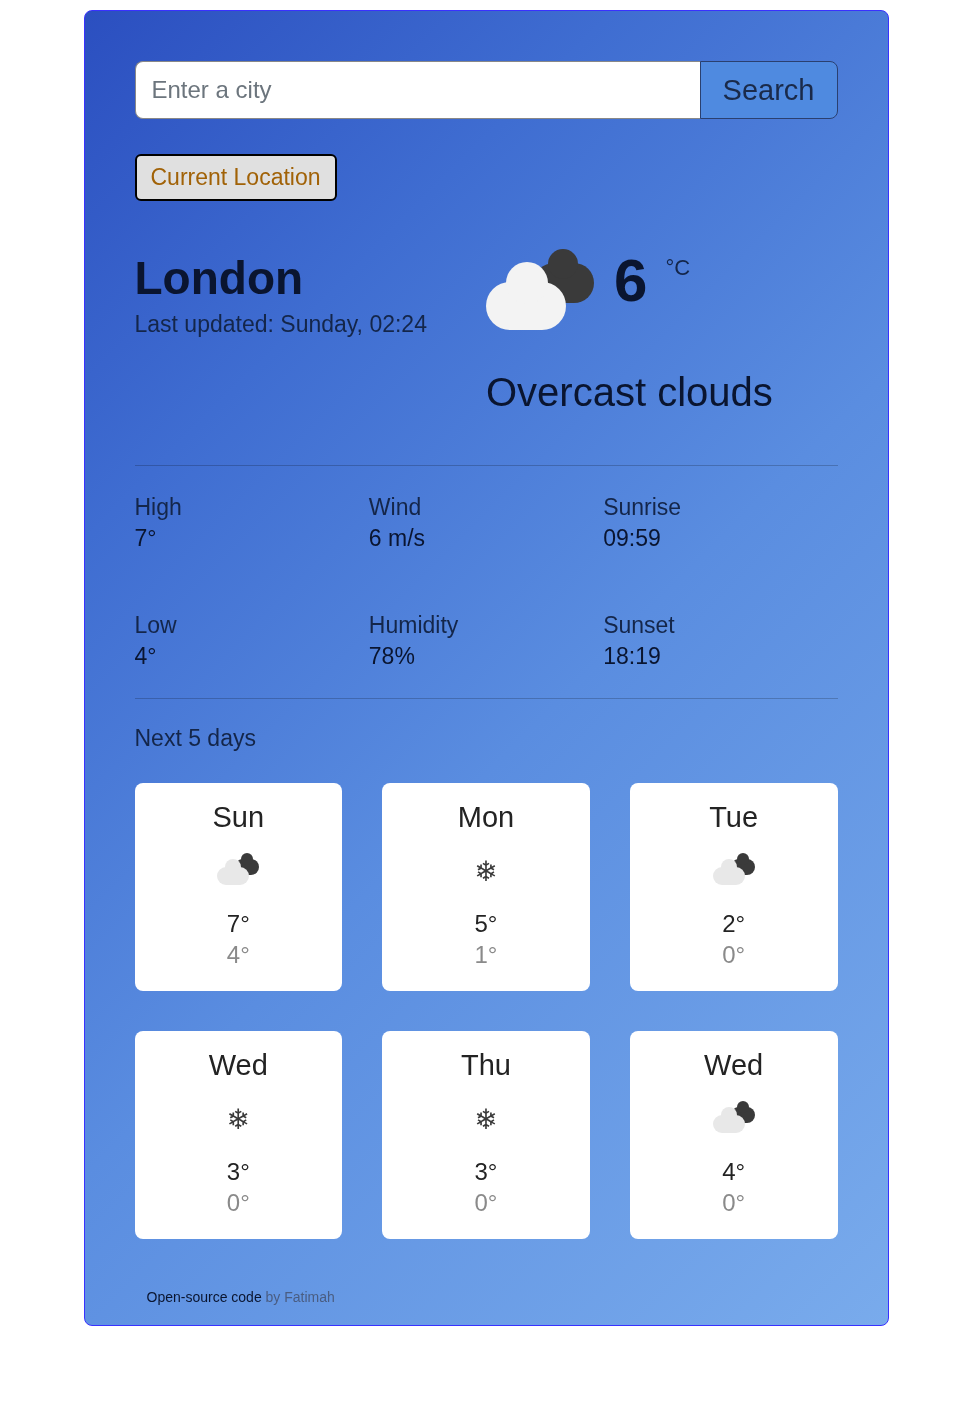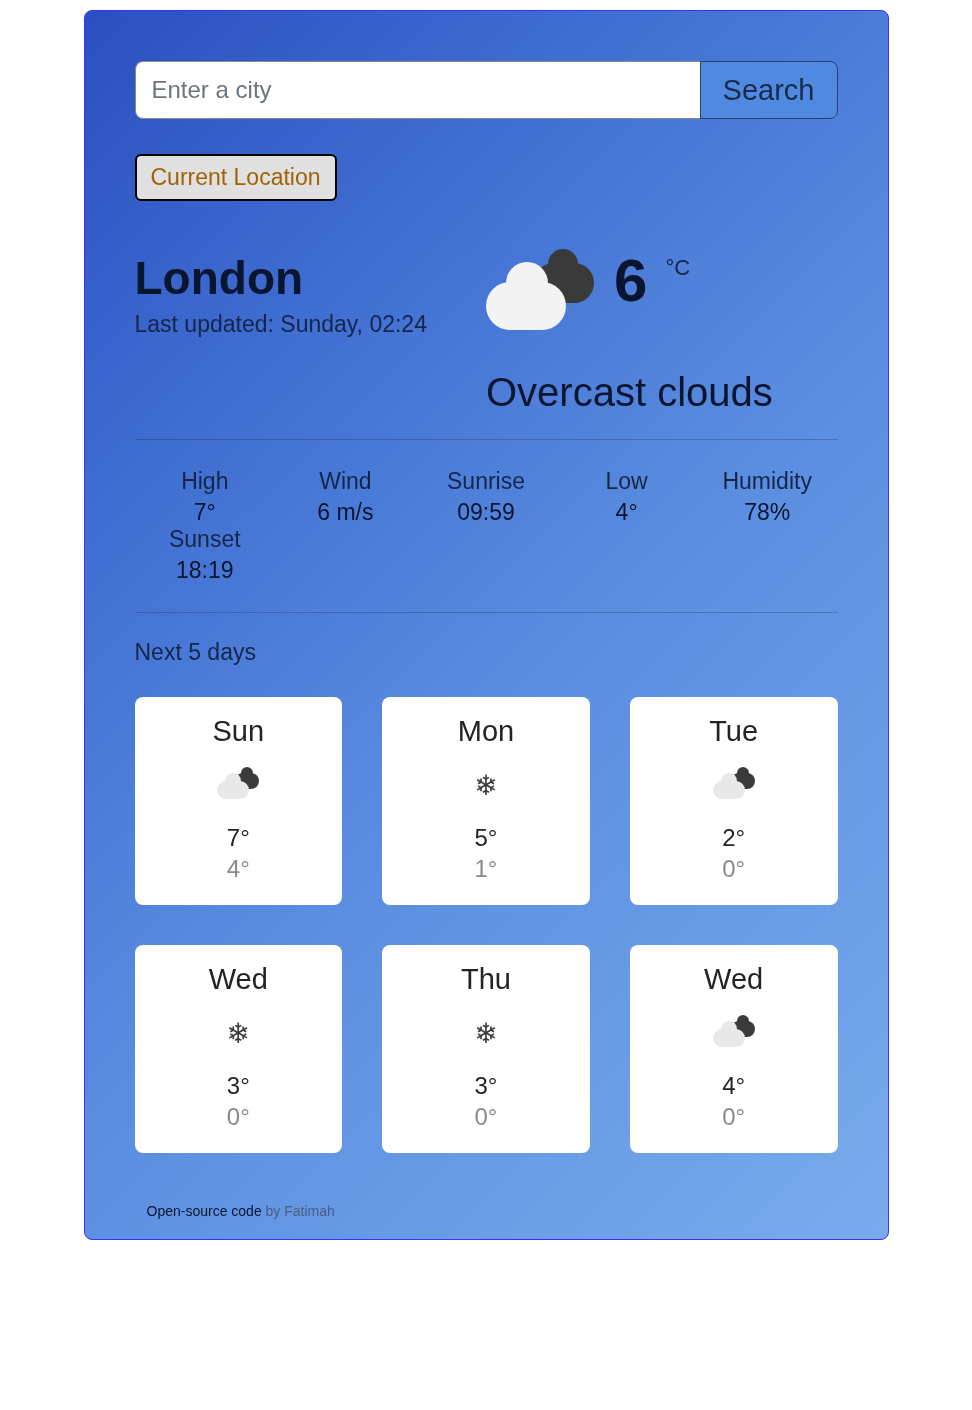--- a/index.html
+++ b/index.html
@@ -53,21 +53,21 @@
       font-size: 23px;
       border: 2px solid #000;
       border-radius: 6px;
       background: #e0e0e0;
       color: #a16207;
       cursor: pointer;
       margin-bottom: 50px;
     }
     .main-row {
       display: flex;
-      margin-bottom: 24px;
+      margin-bottom: 50px;
     }
     .main-left {
       flex: 1;
     }
     .main-right {
       flex: 1;
     }
     .city-name {
       font-size: 46px;
       font-weight: 700;
@@ -141,23 +141,23 @@
     }
     .condition {
       font-size: 40px;
       color: #0a1530;
     }
     .stats-grid {
       border-top: 1px solid rgba(0,0,0,0.2);
       border-bottom: 1px solid rgba(0,0,0,0.2);
       padding: 28px 0;
       display: grid;
-      grid-template-columns: 1fr 1fr 1fr 1fr 1fr;
+      grid-template-columns: 1fr 1fr 1fr;
+      row-gap: 60px;
       margin-bottom: 26px;
-      text-align: center;
     }
     .stat-label {
       font-size: 23px;
       color: #14264a;
       margin-bottom: 4px;
     }
     .stat-value {
       font-size: 23px;
       color: #0a1530;
     }

